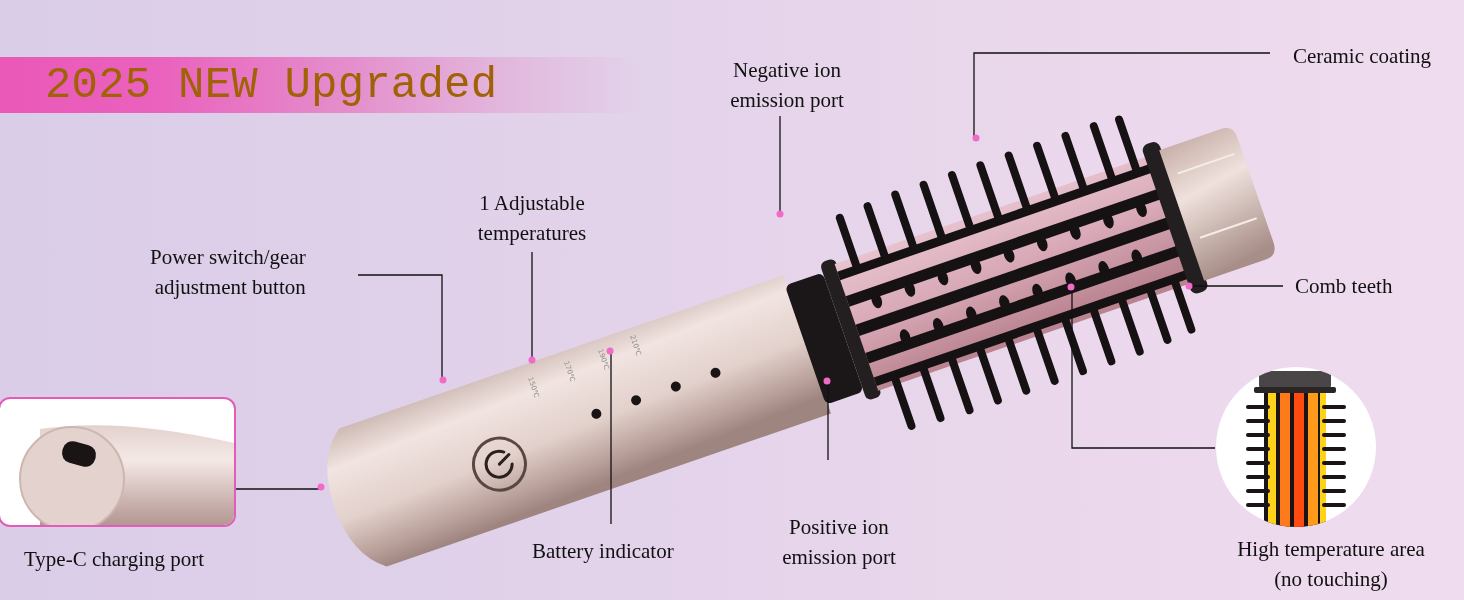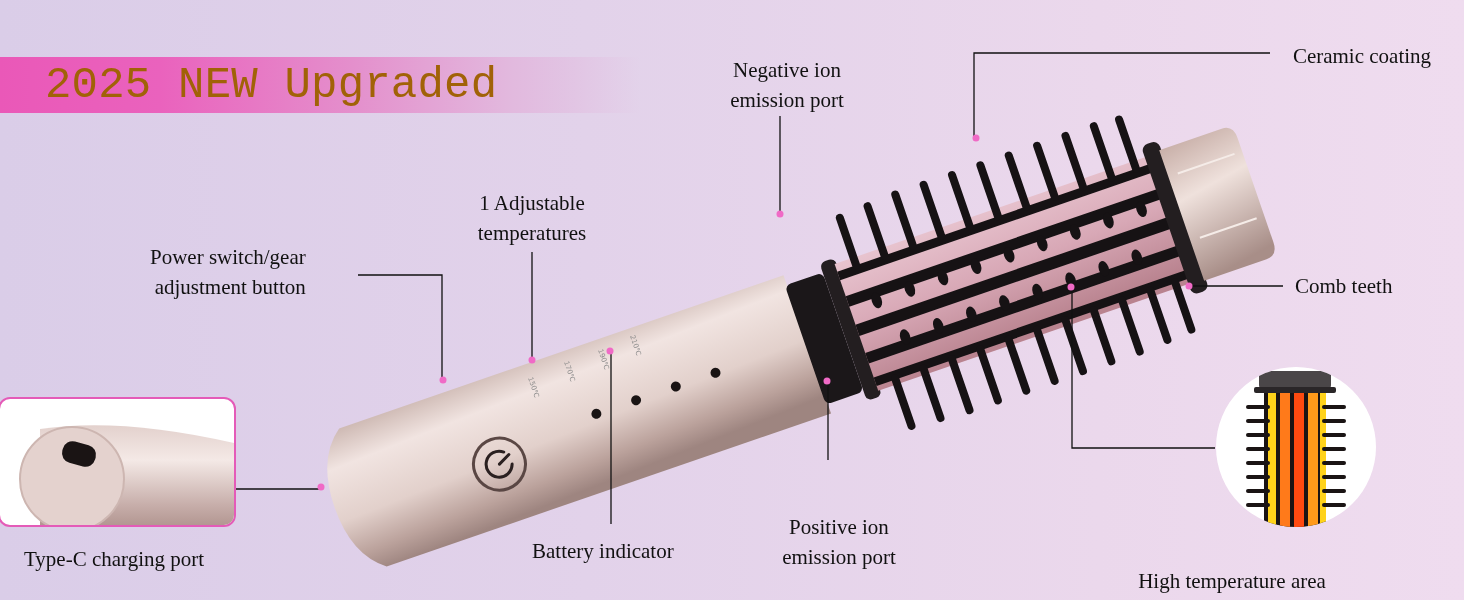--- a/index.html
+++ b/index.html
@@ -261,15 +261,16 @@
 </div>
 
 <div class="label" style="left:532px; top:536px;">
   <div>Battery indicator</div>
 </div>
 
 <div class="label" style="left:24px; top:544px;">
   <div>Type-C charging port</div>
 </div>
 
-<div class="label center" style="left:1105px; top:534px; width:254px;margin-top:32px;">
+<div class="label center" style="left:1204px; top:534px; width:254px;">
   <div>High temperature area</div>
+  <div>(no touching)</div>
 </div>
 
 </body></html>

